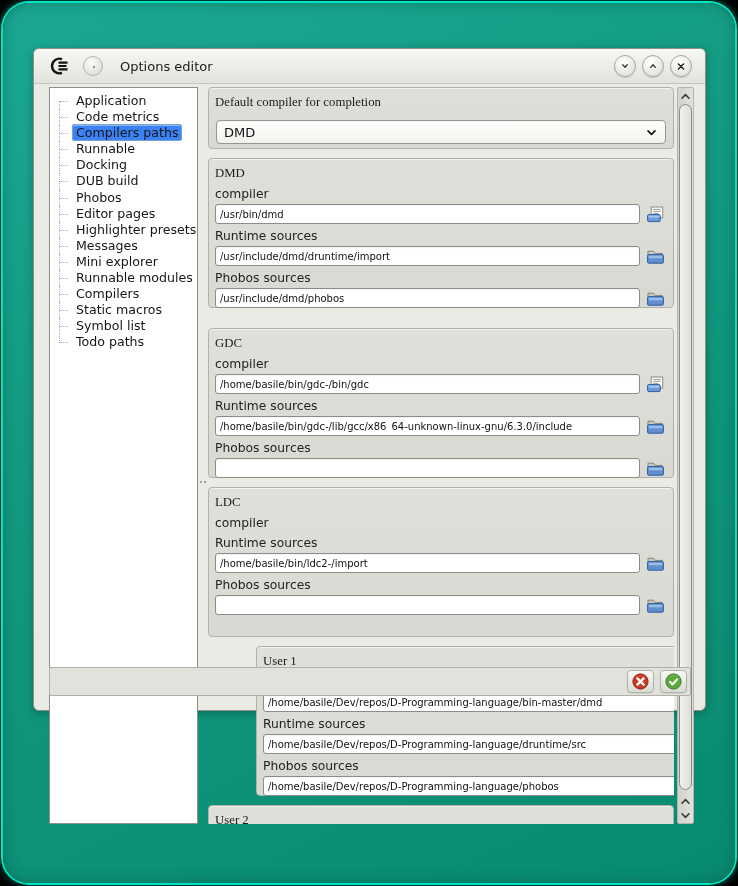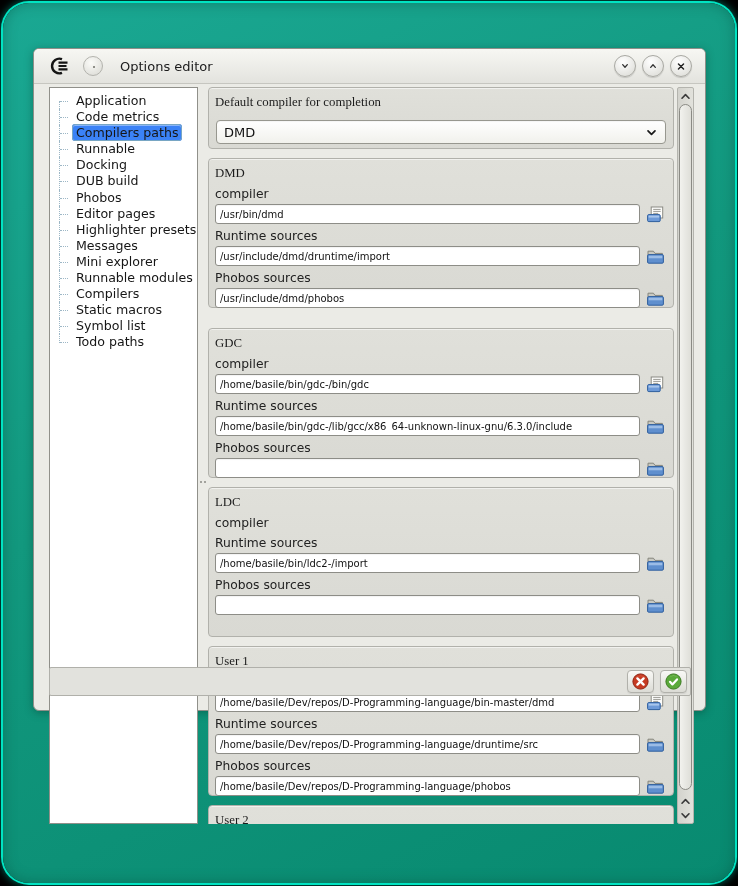--- a/index.html
+++ b/index.html
@@ -320,21 +320,21 @@
               <input class="path-input" type="text" value="" style="">
               <button class="icon-btn">
                 <svg width="19" height="17" viewBox="0 0 19 17">
                   <path d="M2 3.2h5.4l1.6 2.2h7.4v9H2z" fill="#c9c9c1" stroke="#84847c" stroke-width="1"></path>
                   <rect x="1.6" y="6.6" width="15.8" height="8.6" rx="1.2" fill="#5f8fce" stroke="#2f5f9e" stroke-width="1"></rect>
                   <path d="M2.7 7.7h13.6v2.6H2.7z" fill="#9bbce6"></path>
                 </svg>
               </button>
             </div>
           </div>
-          <div class="groupbox" style="height: 150px;">
+          <div class="groupbox" style="height: 150px; margin-left: 48px;">
             <div class="gb-title">User 1</div>
             <div class="field-label">compiler</div>
             <div class="field-row">
               <input class="path-input" type="text" value="/home/basile/Dev/repos/D-Programming-language/bin-master/dmd" style="">
               <button class="icon-btn">
                 <svg width="19" height="17" viewBox="0 0 19 17">
                   <rect x="5.2" y="1" width="11.5" height="11" fill="#fdfdfb" stroke="#8a8a84" stroke-width="1"></rect>
                   <path d="M7.2 3.4h7.5M7.2 5.4h7.5M7.2 7.4h5" stroke="#9a9a94" stroke-width="1"></path>
                   <rect x="1.6" y="8.6" width="12.6" height="7" rx="1.2" fill="#6d9ad8" stroke="#2f5f9e" stroke-width="1"></rect>
                   <path d="M2.6 9.6h10.6v2H2.6z" fill="#a8c6ec"></path>

